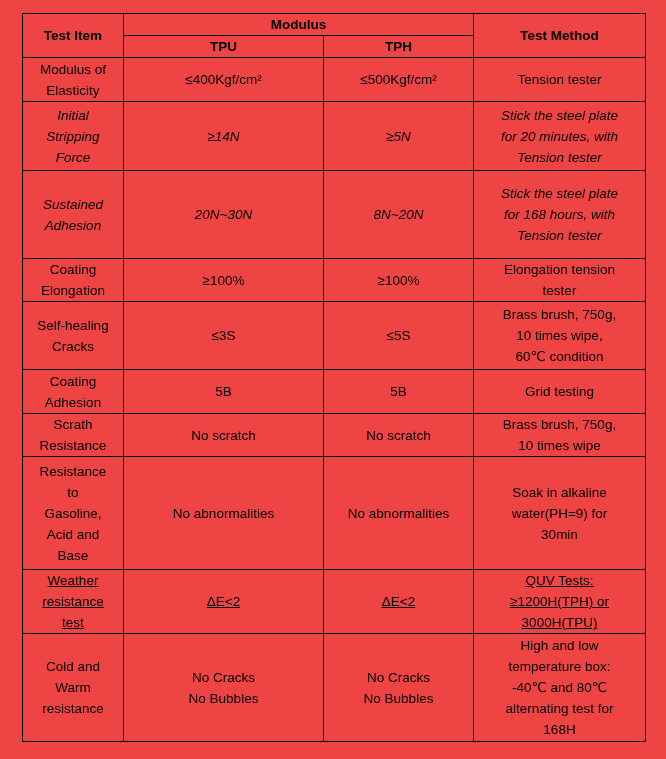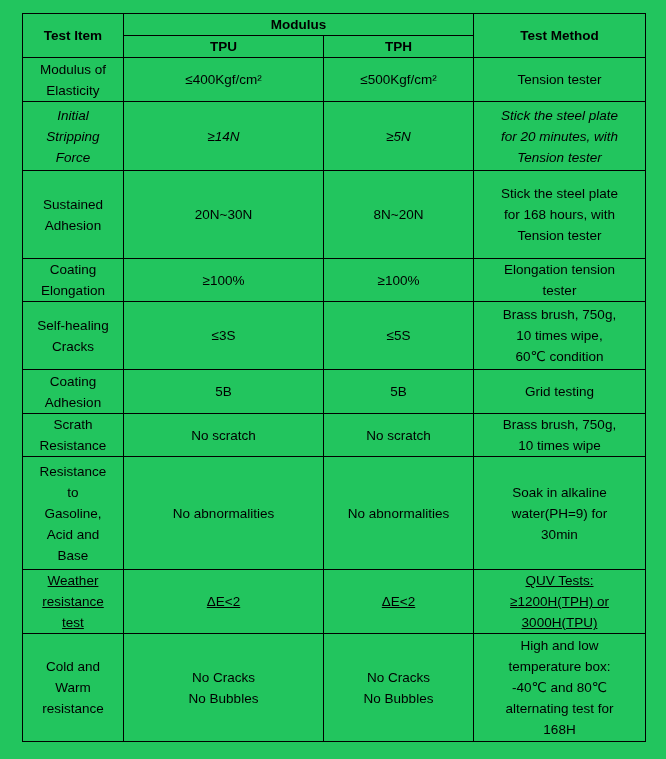--- a/index.html
+++ b/index.html
@@ -4,21 +4,21 @@
 <style>
   html, body {
     margin: 0;
     padding: 0;
     background: #ffffff;
   }
   .page {
     position: relative;
     width: 666px;
     height: 759px;
-    background: #22c55e;
+    background: #ef4444;
     overflow: hidden;
     font-family: "Liberation Sans", "DejaVu Sans", sans-serif;
     color: #000000;
   }
   table.spec-table {
     position: absolute;
     left: 22px;
     top: 13px;
     width: 623px;
     border-collapse: collapse;
@@ -41,21 +41,21 @@
   .spec-table th {
     font-weight: bold;
   }
   thead tr { height: 21px; }
   tr.h42  { height: 42px; }
   tr.h43  { height: 43px; margin-left: 10px; }
   tr.h44  { height: 44px; }
   tr.h64  { height: 64px; text-decoration: underline; }
   tr.h68  { height: 68px; }
   tr.h69  { height: 69px; font-style: italic; }
-  tr.h88  { height: 88px; }
+  tr.h88  { height: 88px; font-style: italic; }
   tr.h108 { height: 108px; }
   tr.h113 { height: 113px; }
 </style>
 </head>
 <body>
 
 <div class="page">
   <table class="spec-table">
     <colgroup>
       <col class="c1">

